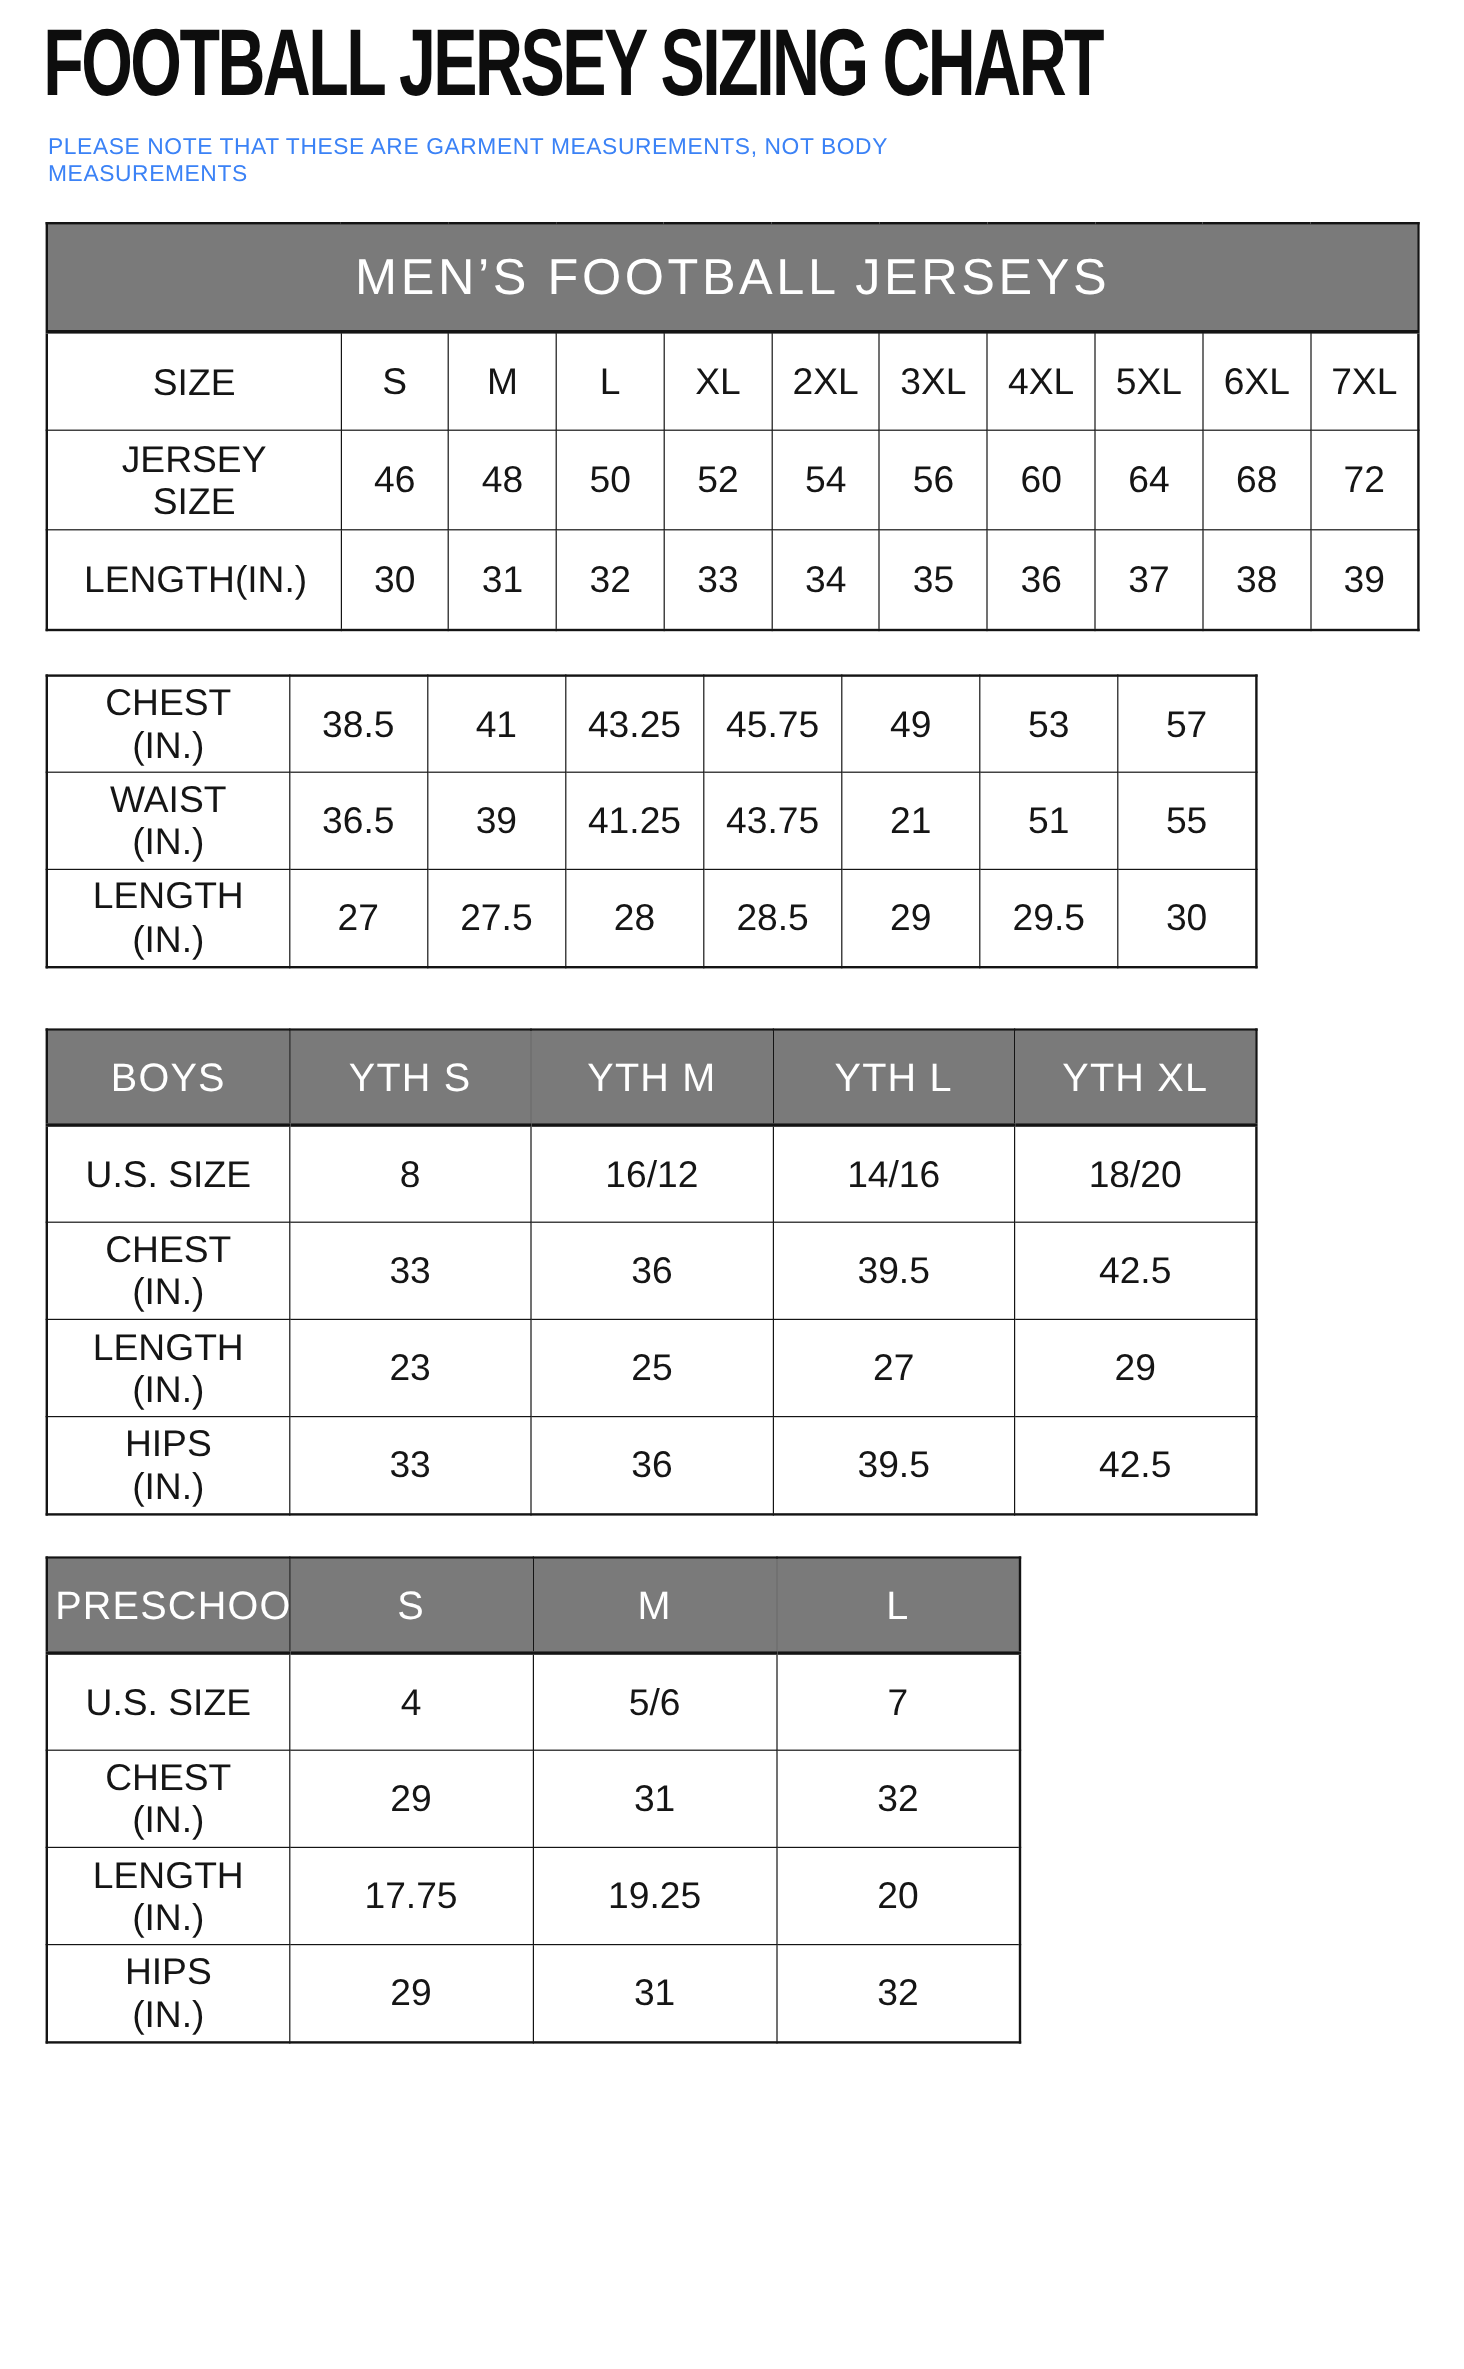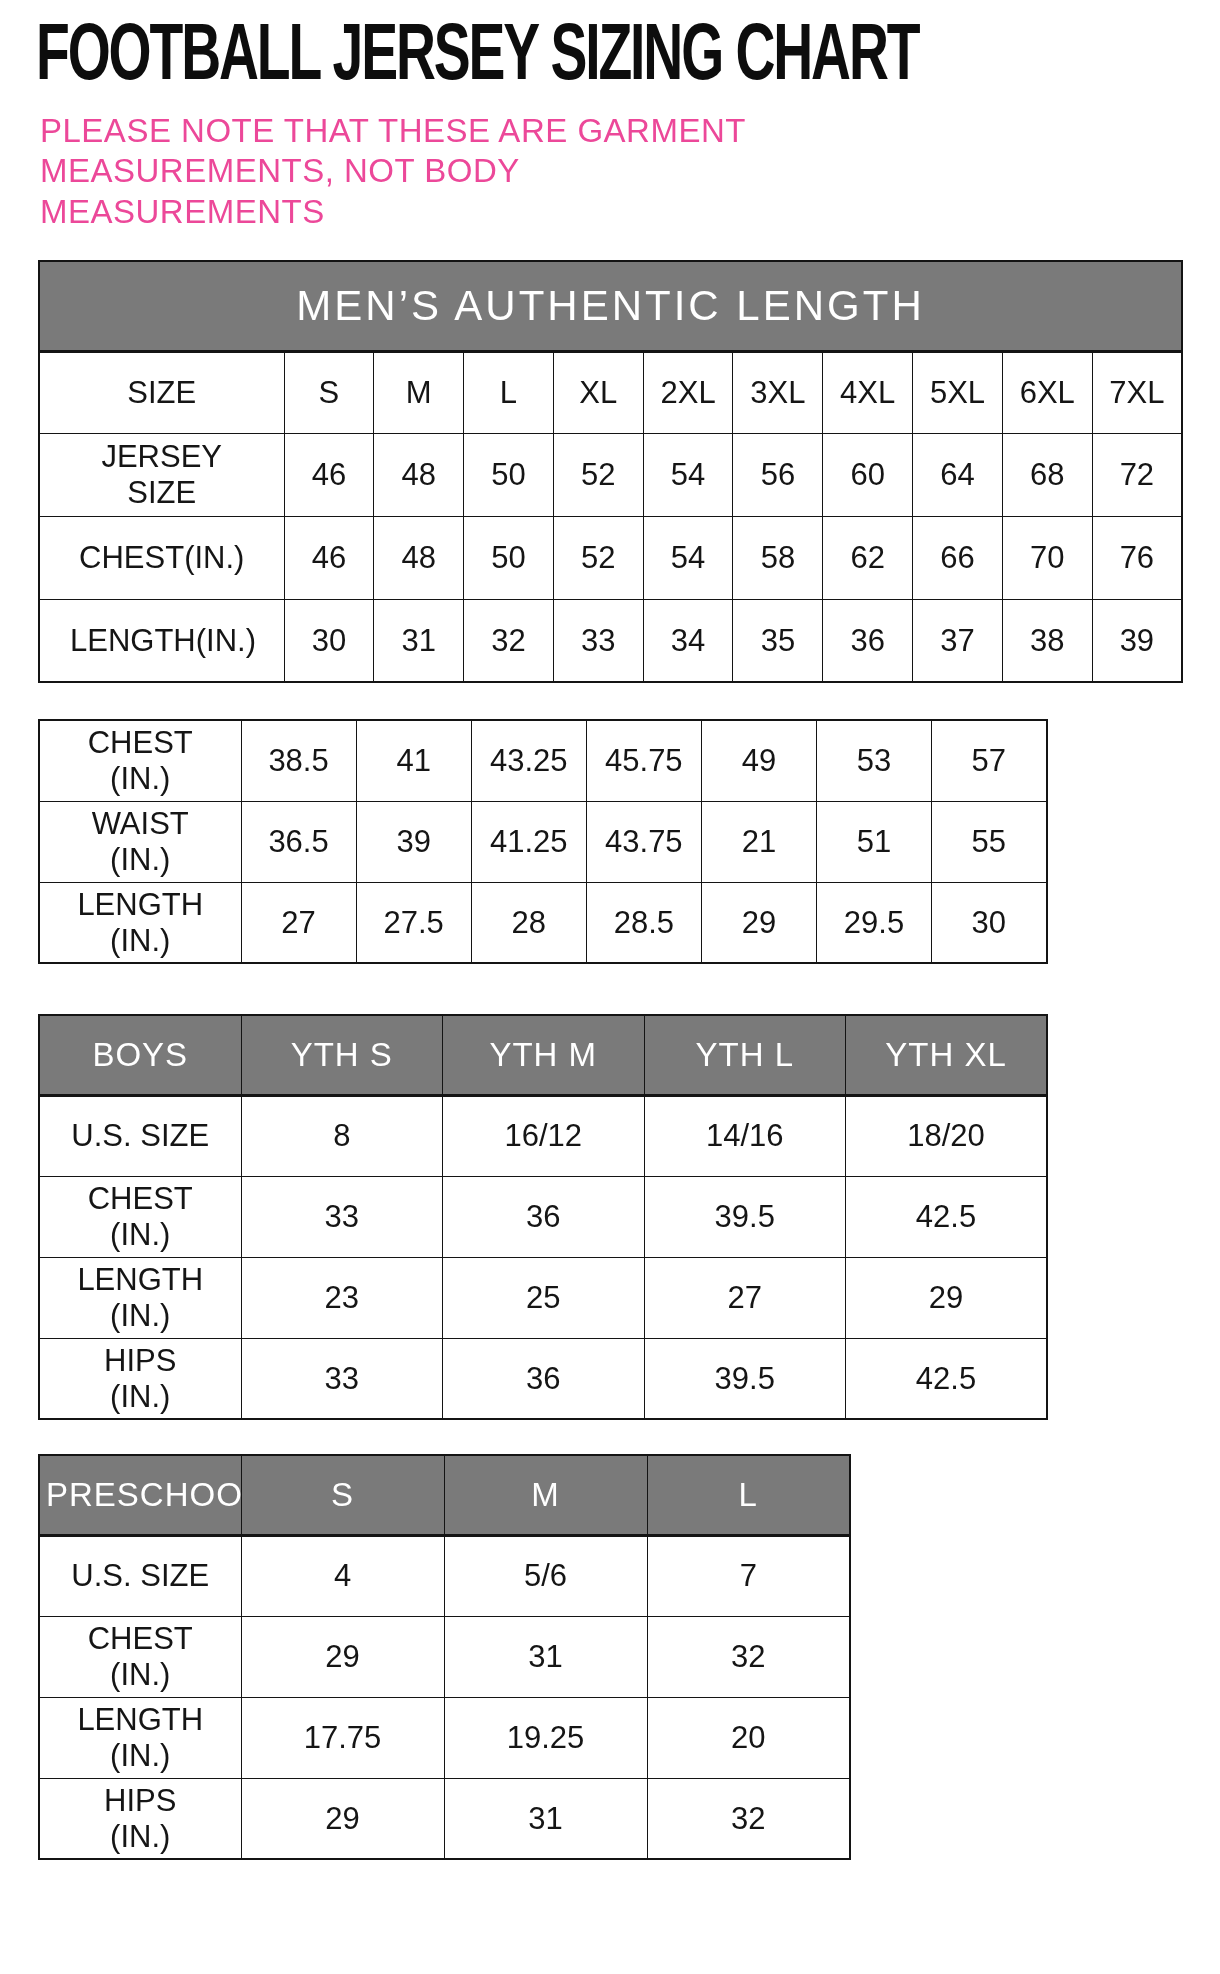--- a/index.html
+++ b/index.html
@@ -19,22 +19,22 @@
     letter-spacing:-3px;
     line-height:1.0;
     color:#0d0d0d;
     transform:scaleX(0.70);
     transform-origin:left center;
     white-space:nowrap;
   }
   .note{
     margin:20px 0 0 40px;
     width:960px;
-    color:#ec4899;
-    font-size:33px;
+    color:#3b82f6;
+    font-size:19px;
     font-weight:400;
     letter-spacing:0.5px;
     line-height:1.22;
   }
 
   
   table{
     border-collapse:collapse;
     table-layout:fixed;
     margin-left:38px;
@@ -107,21 +107,21 @@
         <col class="v">
         <col class="v">
         <col class="v">
         <col class="v">
         <col class="v">
         <col class="v">
         <col class="v">
       </colgroup>
     <tbody>
         <tr class="hdr">
-      <th class="gray bighdr" colspan="11">MEN’S AUTHENTIC LENGTH</th>
+      <th class="gray bighdr" colspan="11">MEN’S FOOTBALL JERSEYS</th>
     </tr>
     <tr class="sizes">
       <td class="rowlbl">SIZE</td>
       <td>S</td>
       <td>M</td>
       <td>L</td>
       <td>XL</td>
       <td>2XL</td>
       <td>3XL</td>
       <td>4XL</td>
@@ -136,33 +136,20 @@
       <td>50</td>
       <td>52</td>
       <td>54</td>
       <td>56</td>
       <td>60</td>
       <td>64</td>
       <td>68</td>
       <td>72</td>
     </tr>
     <tr class="data">
-      <td class="rowlbl">CHEST(IN.)</td>
-      <td>46</td>
-      <td>48</td>
-      <td>50</td>
-      <td>52</td>
-      <td>54</td>
-      <td>58</td>
-      <td>62</td>
-      <td>66</td>
-      <td>70</td>
-      <td>76</td>
-    </tr>
-    <tr class="data">
       <td class="rowlbl">LENGTH(IN.)</td>
       <td>30</td>
       <td>31</td>
       <td>32</td>
       <td>33</td>
       <td>34</td>
       <td>35</td>
       <td>36</td>
       <td>37</td>
       <td>38</td>

